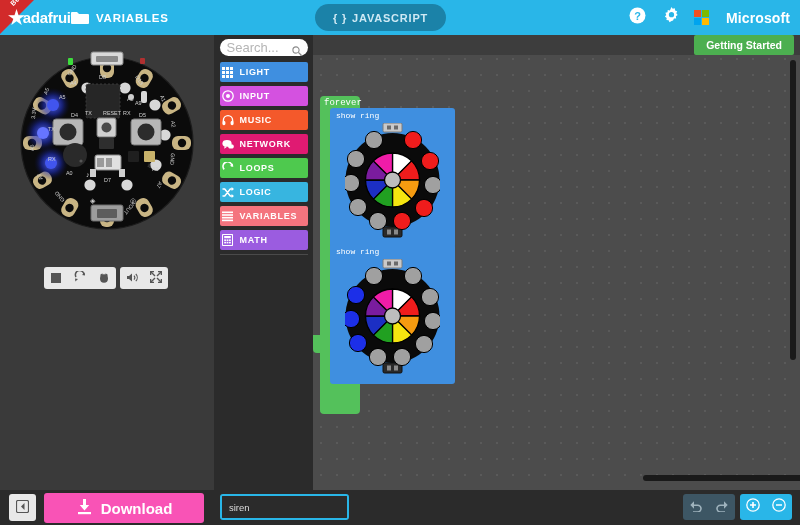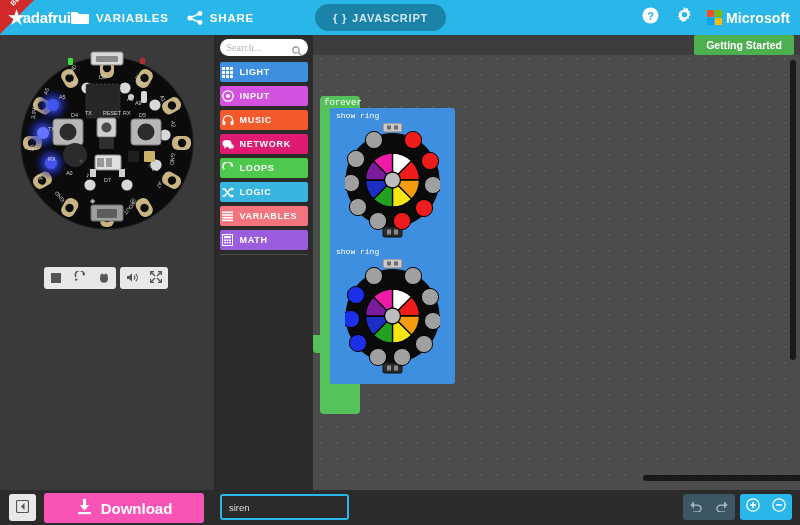--- a/index.html
+++ b/index.html
@@ -49,21 +49,21 @@
     border-radius:12px; font-size:11px; font-weight:bold; letter-spacing:.8px;
     color:#cfe9f4; cursor:pointer; white-space:nowrap;
   }
   .mode-btn.active { background:#ffffff; color:#29b6e8; }
 
   #hdr-right { position:absolute; right:6px; top:0; height:35px; display:flex; align-items:center; gap:4px; }
   .icon-btn {
     width:30px; height:35px; display:flex; align-items:center; justify-content:center;
     color:#fff; cursor:pointer;
   }
-  #ms-logo { display:flex; align-items:center; gap:4px; margin-left:4px; margin-right:4px; cursor:pointer; }
+  #ms-logo { display:flex; align-items:center; gap:17px; margin-left:4px; margin-right:4px; cursor:pointer; }
   .ms-squares { width:15px; height:15px; display:grid; grid-template:1fr 1fr/1fr 1fr; gap:1.5px; }
   .ms-squares i { display:block; }
   #ms-name { color:#fff; font-size:14px; font-weight:600; letter-spacing:.1px; }
 
   
   #getting-started {
     position:absolute; right:6px; top:35px; height:20px; padding:0 12px;
     background:#4caf50; color:#fff; font-size:10.5px; font-weight:bold;
     display:flex; align-items:center; border-radius:2px; cursor:pointer;
     z-index:6;
@@ -89,22 +89,22 @@
   
   #toolbox {
     position:absolute; left:214px; top:35px; width:99px; height:455px;
     background:#2b2b2b; padding-top:4px;
   }
   #search-box {
     margin:0 auto; width:88px; height:17px; background:#fff; border-radius:9px;
     display:flex; align-items:center; padding:0 7px; position:relative;
   }
   #search-input {
-    border:0; outline:0; width:100%; font-size:10px; color:#9a9a9a;
-    font-family:Liberation Serif, serif; background:transparent;
+    border:0; outline:0; width:100%; font-size:13px; color:#9a9a9a;
+    font-family:Liberation Sans, sans-serif; background:transparent;
   }
   #search-input::placeholder { color:#b5b5b5; }
   .search-ico { position:absolute; right:6px; top:3px; color:#8a8a8a; }
   #cat-list { margin-top:6px; }
   .cat {
     width:88px; height:20px; margin:0 auto 4px auto; border-radius:2px;
     display:flex; align-items:center; padding-left:2px; gap:6px;
     color:#fff; font-size:9px; font-weight:bold; letter-spacing:.7px; cursor:pointer;
   }
   .cat .cat-ico { width:12px; height:12px; display:flex; align-items:center; justify-content:center; }
@@ -204,31 +204,20 @@
     </div>
 
     <div id="menu-left">
       <div class="hdr-item">
         <span>
           <svg width="18" height="14" viewBox="0 0 18 14">
               <path fill="#fff" d="M0 2a1 1 0 011-1h5l2 2h9a1 1 0 011 1v8a1 1 0 01-1 1H1a1 1 0 01-1-1z"></path>
             </svg>
         </span>
         <span>VARIABLES</span>
-      </div>
-      <div class="hdr-item">
-        <span>
-          <svg width="16" height="14" viewBox="0 0 16 14">
-            <circle cx="13" cy="2.5" r="2.4" fill="#fff"></circle>
-              <circle cx="13" cy="11.5" r="2.4" fill="#fff"></circle>
-              <circle cx="3" cy="7" r="2.6" fill="#fff"></circle>
-            <path stroke="#fff" stroke-width="1.5" d="M4.8 6L11.2 3.2M4.8 8l6.4 2.8"></path>
-          </svg>
-        </span>
-        <span>SHARE</span>
       </div>
     </div>
 
     <div id="mode-toggle">
       <div class="mode-btn">
         <span style="font-size:11px;font-weight:bold;">{&nbsp;}</span>
         <span>JAVASCRIPT</span>
       </div>
     </div>
 

